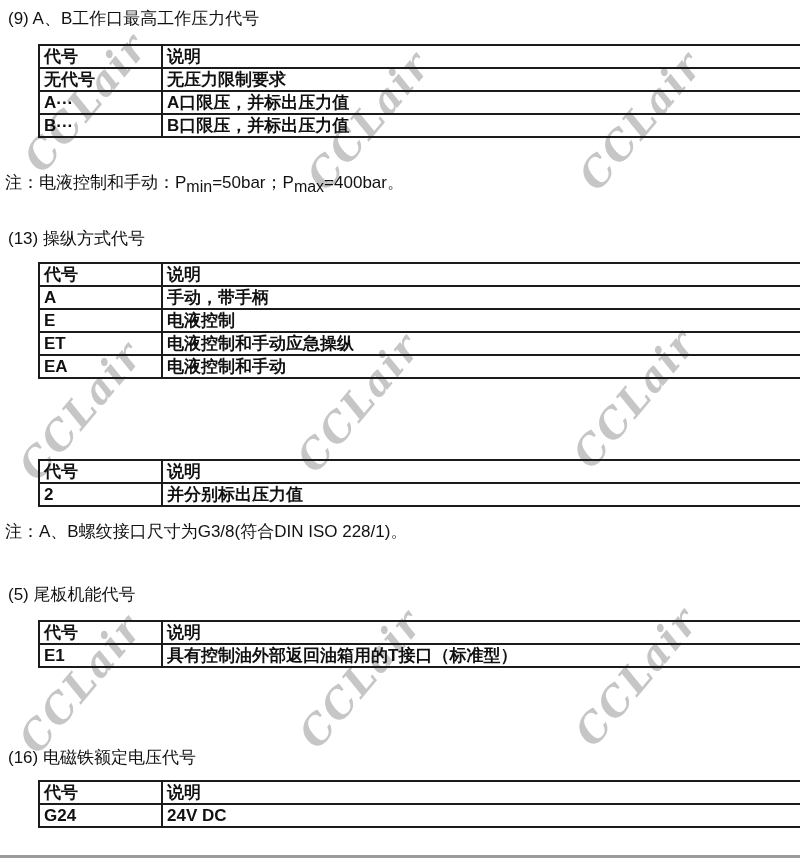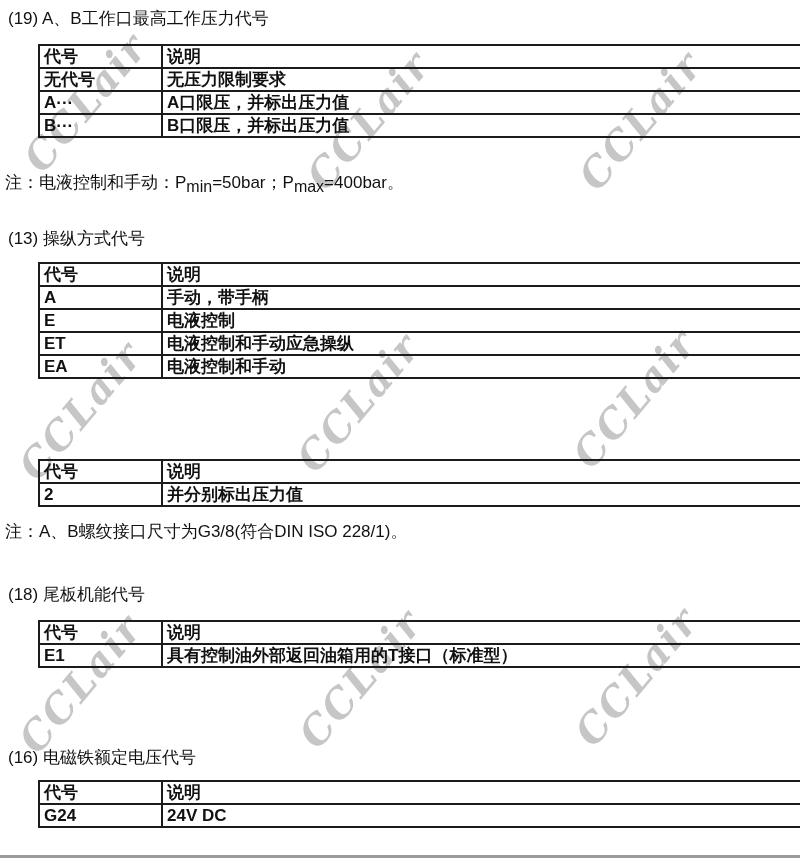--- a/index.html
+++ b/index.html
@@ -79,21 +79,21 @@
   <div class="wm" style="left:80px;top:410px">CCLair</div>
   <div class="wm" style="left:358px;top:402px">CCLair</div>
   <div class="wm" style="left:634px;top:398px">CCLair</div>
   <div class="wm" style="left:80px;top:683px">CCLair</div>
   <div class="wm" style="left:360px;top:678px">CCLair</div>
   <div class="wm" style="left:636px;top:676px">CCLair</div>
   <div class="wm" style="left:100px;top:935px">CCLair</div>
   <div class="wm" style="left:372px;top:935px">CCLair</div>
   <div class="wm" style="left:648px;top:935px">CCLair</div>
 
-  <div class="title" style="top:7px">(19) A、B工作口最高工作压力代号</div>
+  <div class="title" style="top:7px">(9) A、B工作口最高工作压力代号</div>
   <table class="tbl" style="top:44px">
     <colgroup>
         <col class="c1">
         <col>
       </colgroup>
     <tbody>
         <tr>
       <th>代号</th>
       <th>说明</th>
     </tr>
@@ -156,21 +156,21 @@
       <th>说明</th>
     </tr>
     <tr>
       <td>2</td>
       <td>并分别标出压力值</td>
     </tr>
   </tbody>
     </table>
   <div class="note" style="top:520px">注：A、B螺纹接口尺寸为G3/8(符合DIN ISO 228/1)。</div>
 
-  <div class="title" style="top:583px">(18) 尾板机能代号</div>
+  <div class="title" style="top:583px">(5) 尾板机能代号</div>
   <table class="tbl" style="top:620px">
     <colgroup>
         <col class="c1">
         <col>
       </colgroup>
     <tbody>
         <tr>
       <th>代号</th>
       <th>说明</th>
     </tr>

